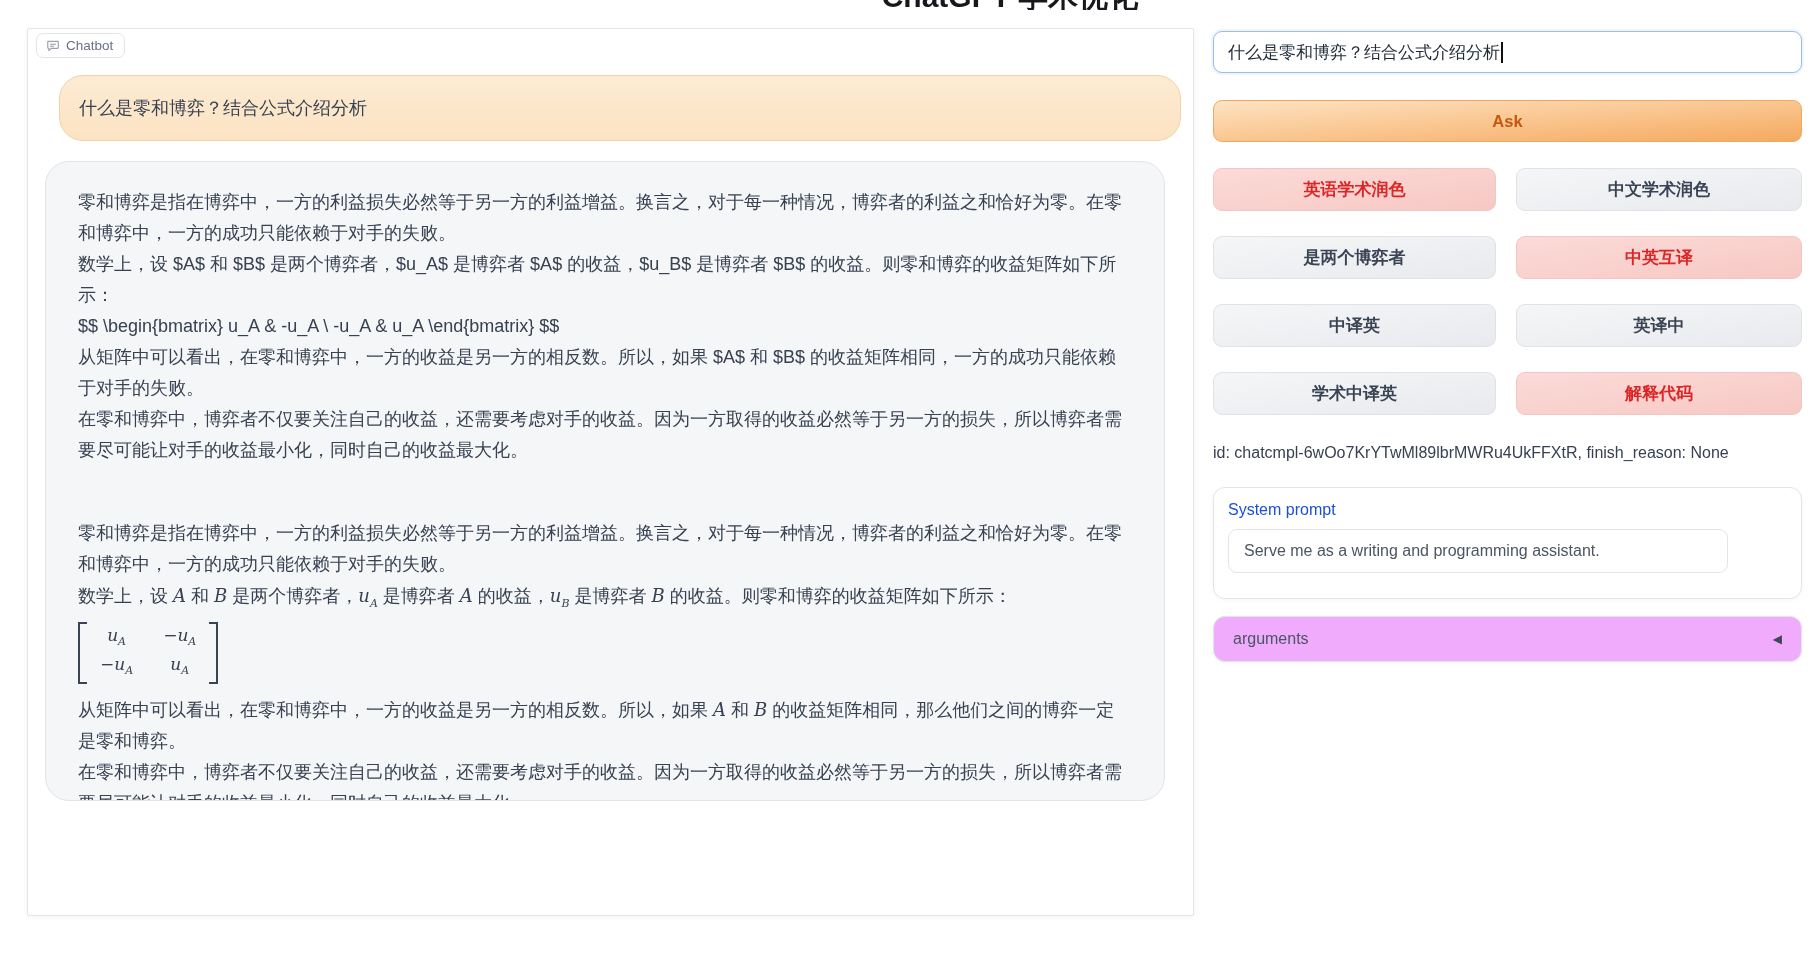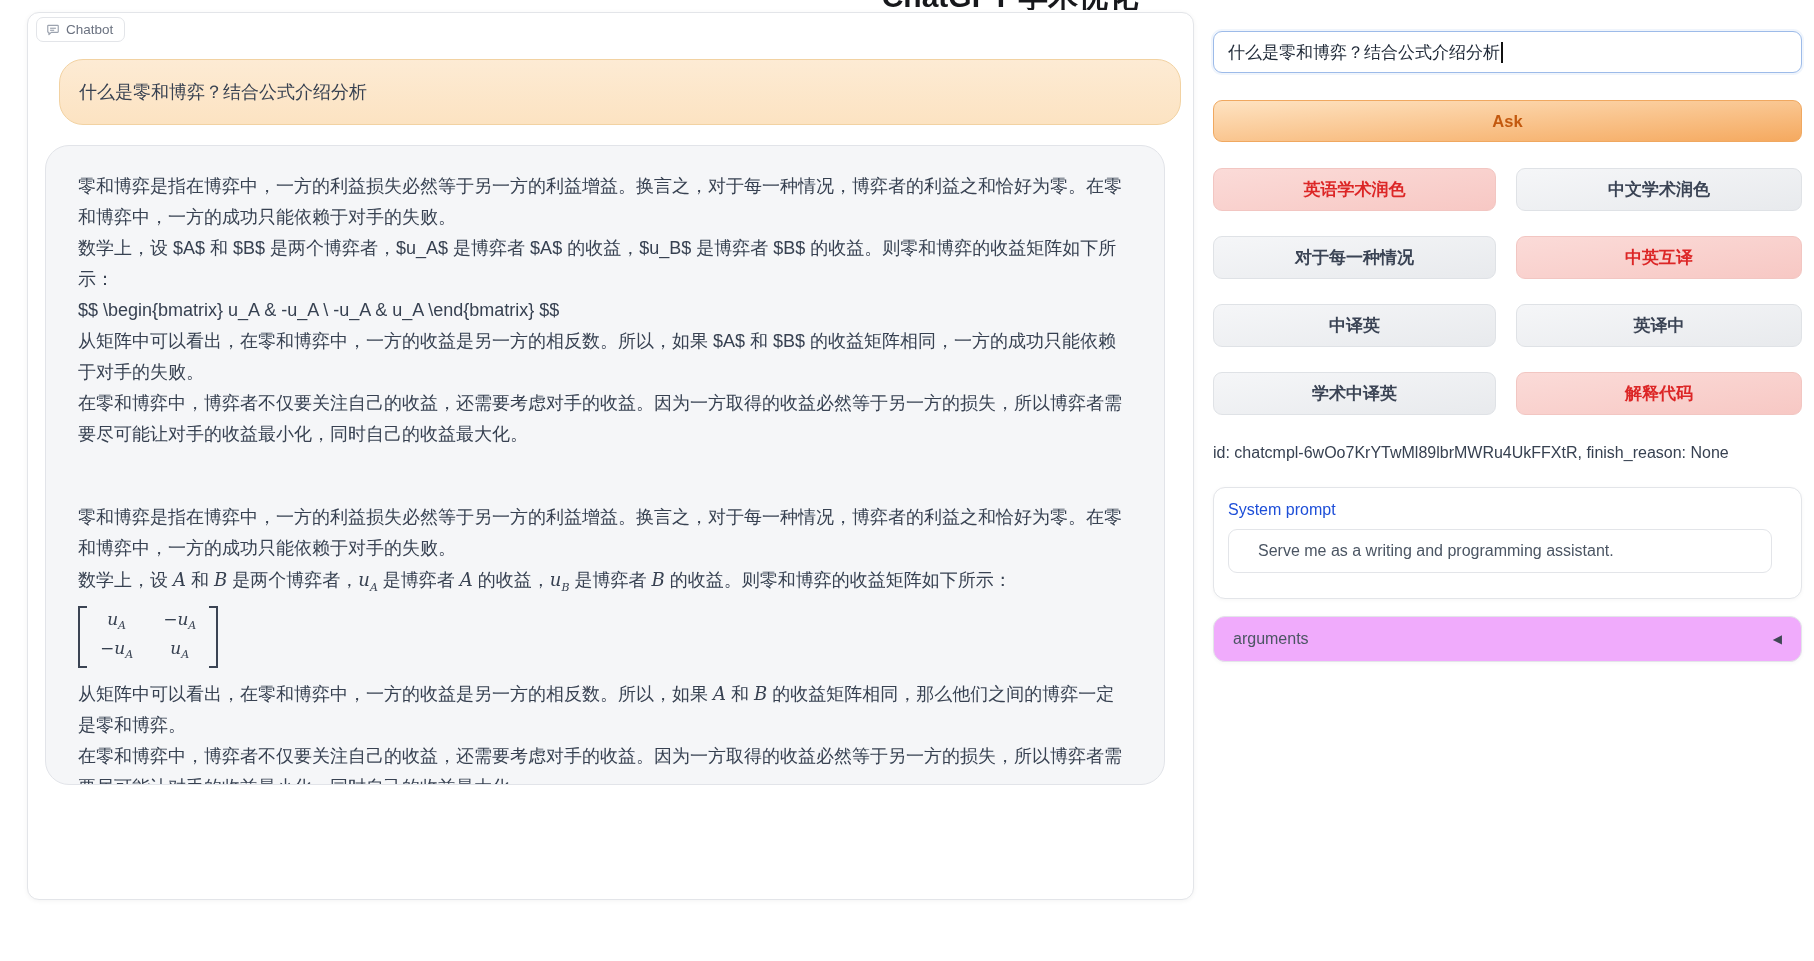--- a/index.html
+++ b/index.html
@@ -5,22 +5,22 @@
   * { margin:0; padding:0; box-sizing:border-box; }
   html,body { width:1814px; height:961px; background:#ffffff;
     font-family:"Liberation Sans", sans-serif; color:#374151; }
   .canvas { position:relative; width:1814px; height:961px; overflow:hidden; background:#fff; }
 
   
   .title-clip { position:absolute; left:830px; top:0; width:360px; height:10px; overflow:hidden; text-align:center; }
   .title-clip span { display:block; margin-top:-23px; font-size:30px; font-weight:700; color:#17181c; }
 
   
-  .chat-panel { position:absolute; left:27px; top:12px; width:1167px; height:888px;
-    background:#fff; border:1px solid #e3e5e9; border-radius:12px; box-shadow:0 1px 5px rgba(0,0,0,.05); }
+  .chat-panel { position:absolute; left:27px; top:28px; width:1167px; height:888px;
+    background:#fff; border:1px solid #e3e5e9; border-radius:2px; box-shadow:0 1px 5px rgba(0,0,0,.05); }
   .chip { position:absolute; left:8px; top:4px; display:inline-flex; align-items:center; gap:6px;
     padding:4px 11px 4px 9px; background:#fff; border:1px solid #e3e5e9; border-radius:7px;
     color:#6b7280; font-size:13.5px; }
   .chip svg { display:block; }
   .user-bubble { position:absolute; left:31px; top:46px; width:1122px; height:66px;
     background:linear-gradient(to bottom, #fdebd4, #fce3c2); border:1px solid #f2d2a2;
     border-radius:24px; display:flex; align-items:center; padding:0 19px;
     font-size:18px; color:#374151; }
   .bot-bubble { position:absolute; left:17px; top:132px; width:1120px; height:640px;
     background:#f5f6f8; border:1px solid #e2e4e9; border-radius:24px;
@@ -49,22 +49,22 @@
   .actions-grid { margin-top:26px; display:grid; grid-template-columns:283px 286px; column-gap:20px; row-gap:25px; }
   .btn-chip { height:43px; border-radius:9px; border:1px solid #dfe2e6;
     background:linear-gradient(to bottom right, #f5f6f8, #e8eaed);
     color:#3a4354; font-weight:700; font-size:17px; cursor:pointer;
     display:flex; align-items:center; justify-content:center; font-family:"Liberation Sans", sans-serif; }
   .btn-chip.red { border:1px solid #f2c6c2; background:linear-gradient(to bottom right, #fbdbd8, #f7c8c4); color:#dc2626; }
   .status-line { margin-top:29px; font-size:16px; color:#374151; }
   .sys-panel { margin-top:25px; width:589px; height:112px; background:#fff; border:1px solid #e3e5e9;
     border-radius:12px; padding:13px 14px; box-shadow:0 1px 4px rgba(0,0,0,.04); }
   .sys-label { font-size:16px; color:#1d4ed8; }
-  .sys-input { margin-top:10px; width:544px; height:44px; background:#fff; border:1px solid #e3e5e9;
-    border-radius:9px; display:flex; align-items:center; padding:0 29px; font-size:16px; color:#4b5563; }
+  .sys-input { margin-top:10px; width:500px; height:44px; background:#fff; border:1px solid #e3e5e9;
+    border-radius:9px; display:flex; align-items:center; padding:0 15px; font-size:16px; color:#4b5563; }
   .args-panel { margin-top:17px; width:589px; height:46px; background:#f0abfc; border:1px solid #e3e5e9;
     border-radius:12px; display:flex; align-items:center; justify-content:space-between;
     padding:0 19px; cursor:pointer; box-shadow:0 1px 4px rgba(0,0,0,.04); }
   .args-label { font-size:16px; color:#4b5563; }
   .tri { font-size:12px; color:#3f4754; }
 </style>
 </head>
 <body>
 
 <div class="canvas">
@@ -116,21 +116,21 @@
         <span class="caret"></span>
     </div>
 
     <button class="ask-btn">
       <span>Ask</span>
     </button>
 
     <div class="actions-grid">
       <button class="btn-chip red">英语学术润色</button>
       <button class="btn-chip">中文学术润色</button>
-      <button class="btn-chip">对于每一种情况</button>
+      <button class="btn-chip">是两个博弈者</button>
       <button class="btn-chip red">中英互译</button>
       <button class="btn-chip">中译英</button>
       <button class="btn-chip">英译中</button>
       <button class="btn-chip">学术中译英</button>
       <button class="btn-chip red">解释代码</button>
     </div>
 
     <div class="status-line">id: chatcmpl-6wOo7KrYTwMl89lbrMWRu4UkFFXtR, finish_reason: None</div>
 
     <div class="sys-panel">

